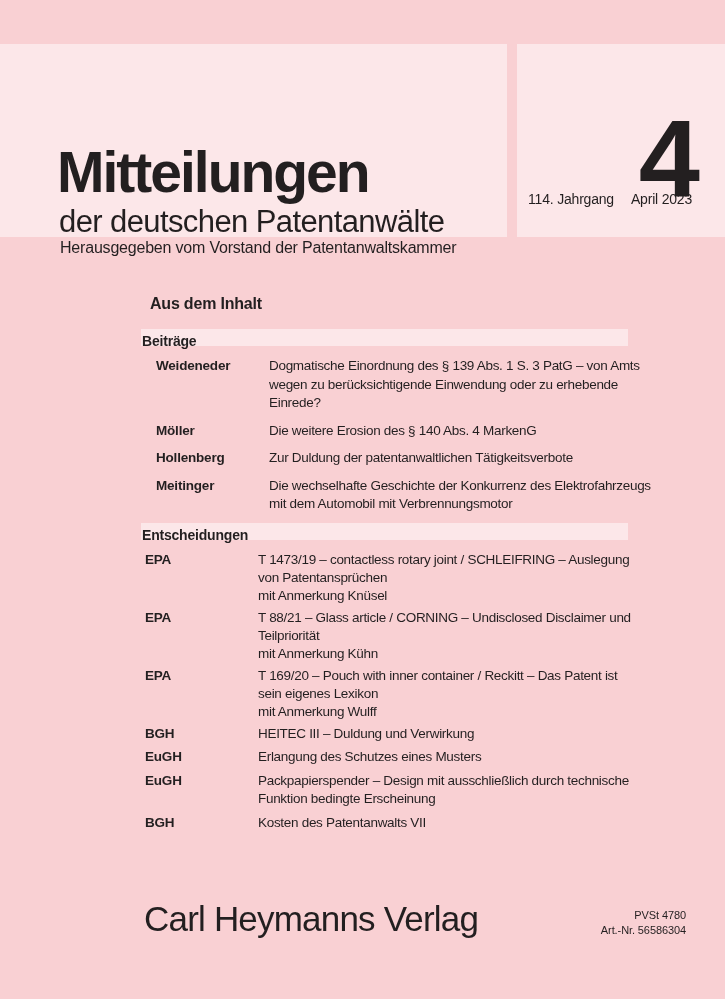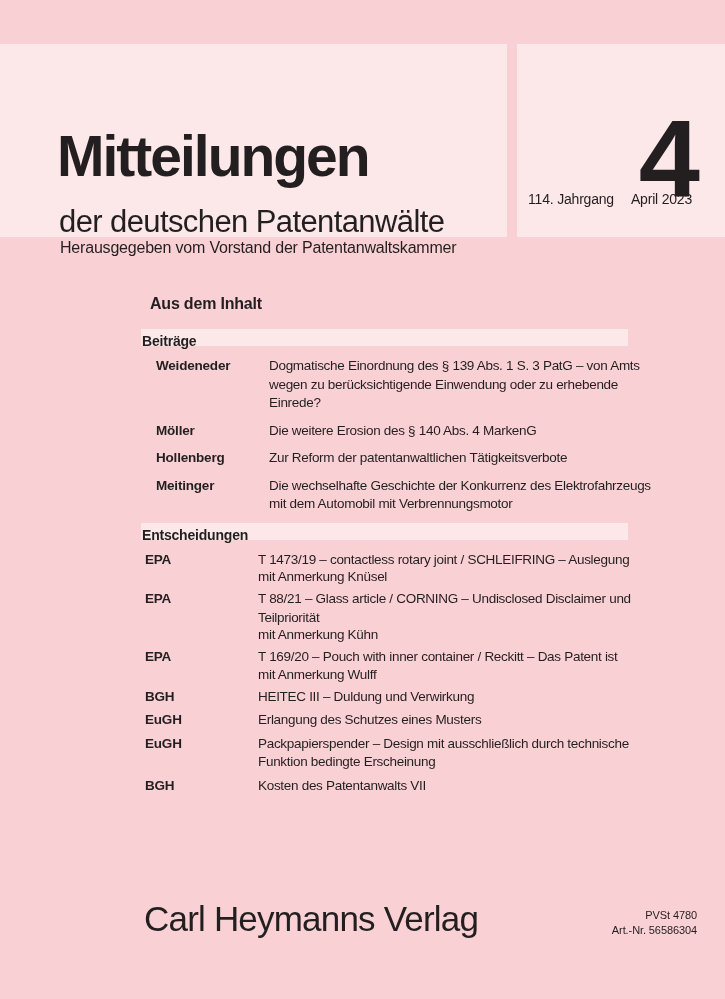--- a/index.html
+++ b/index.html
@@ -10,21 +10,21 @@
     color:#231f20;
     position:relative;
     overflow:hidden;
   }
   
   .masthead-left{
     position:absolute;left:0;top:44px;width:507px;height:193px;
     background:#fce7e9;
   }
   .mast-title{
-    position:absolute;left:57px;top:84px;
+    position:absolute;left:57px;top:100px;
     font-size:57px;font-weight:700;letter-spacing:-2px;line-height:1;
   }
   .mast-subtitle{
     position:absolute;left:59px;top:162px;
     font-size:31px;font-weight:400;letter-spacing:-0.6px;line-height:1;
   }
   .mast-tagline{
     position:absolute;left:60px;top:195px;
     font-size:16px;letter-spacing:-0.2px;line-height:1.1;
   }
@@ -65,21 +65,21 @@
   }
   .toc-title{font-size:13.5px;line-height:18.5px;letter-spacing:-0.3px;}
   .toc-line{white-space:nowrap;}
   .toc-note{white-space:nowrap;line-height:16px;}
   
   .publisher{
     position:absolute;left:144px;top:901px;
     font-size:35px;font-weight:400;letter-spacing:-0.8px;line-height:1;
   }
   .footer-codes{
-    position:absolute;right:28px;top:908px;
+    position:absolute;right:39px;top:908px;
     font-size:11px;line-height:14.5px;text-align:right;letter-spacing:-0.1px;
   }
 </style>
 </head>
 <body>
 
 <div class="masthead-left">
   <div class="mast-title">Mitteilungen</div>
   <div class="mast-subtitle">der deutschen Patentanwälte</div>
   <div class="mast-tagline">Herausgegeben vom Vorstand der Patentanwaltskammer</div>
@@ -112,21 +112,21 @@
   <div class="toc-row">
     <div class="toc-source">Möller</div>
     <div class="toc-title">
             <div class="toc-line">Die weitere Erosion des § 140 Abs. 4 MarkenG</div>
           </div>
   </div>
 
   <div class="toc-row">
     <div class="toc-source">Hollenberg</div>
     <div class="toc-title">
-            <div class="toc-line">Zur Reform der patentanwaltlichen Tätigkeitsverbote</div>
+            <div class="toc-line">Zur Duldung der patentanwaltlichen Tätigkeitsverbote</div>
           </div>
   </div>
 
   <div class="toc-row">
     <div class="toc-source">Meitinger</div>
     <div class="toc-title">
             <div class="toc-line">Die wechselhafte Geschichte der Konkurrenz des Elektrofahrzeugs</div>
             <div class="toc-line">mit dem Automobil mit Verbrennungsmotor</div>
           </div>
   </div>
@@ -135,37 +135,39 @@
 
   <section class="toc-section">
     <div class="section-band">
       <span class="section-label">Entscheidungen</span>
     </div>
     <div class="section-rows">
   <div class="toc-row">
     <div class="toc-source">EPA</div>
     <div class="toc-title">
             <div class="toc-line">T 1473/19 – contactless rotary joint / SCHLEIFRING – Auslegung</div>
+            <div class="toc-line">von Patentansprüchen</div>
             <div class="toc-note">mit Anmerkung Knüsel</div>
           </div>
   </div>
 
   <div class="toc-row">
     <div class="toc-source">EPA</div>
     <div class="toc-title">
             <div class="toc-line">T 88/21 – Glass article / CORNING – Undisclosed Disclaimer und</div>
             <div class="toc-line">Teilpriorität</div>
             <div class="toc-note">mit Anmerkung Kühn</div>
           </div>
   </div>
 
   <div class="toc-row">
     <div class="toc-source">EPA</div>
     <div class="toc-title">
             <div class="toc-line">T 169/20 – Pouch with inner container / Reckitt – Das Patent ist</div>
+            <div class="toc-line">sein eigenes Lexikon</div>
             <div class="toc-note">mit Anmerkung Wulff</div>
           </div>
   </div>
 
   <div class="toc-row">
     <div class="toc-source">BGH</div>
     <div class="toc-title">
             <div class="toc-line">HEITEC III – Duldung und Verwirkung</div>
           </div>
   </div>

